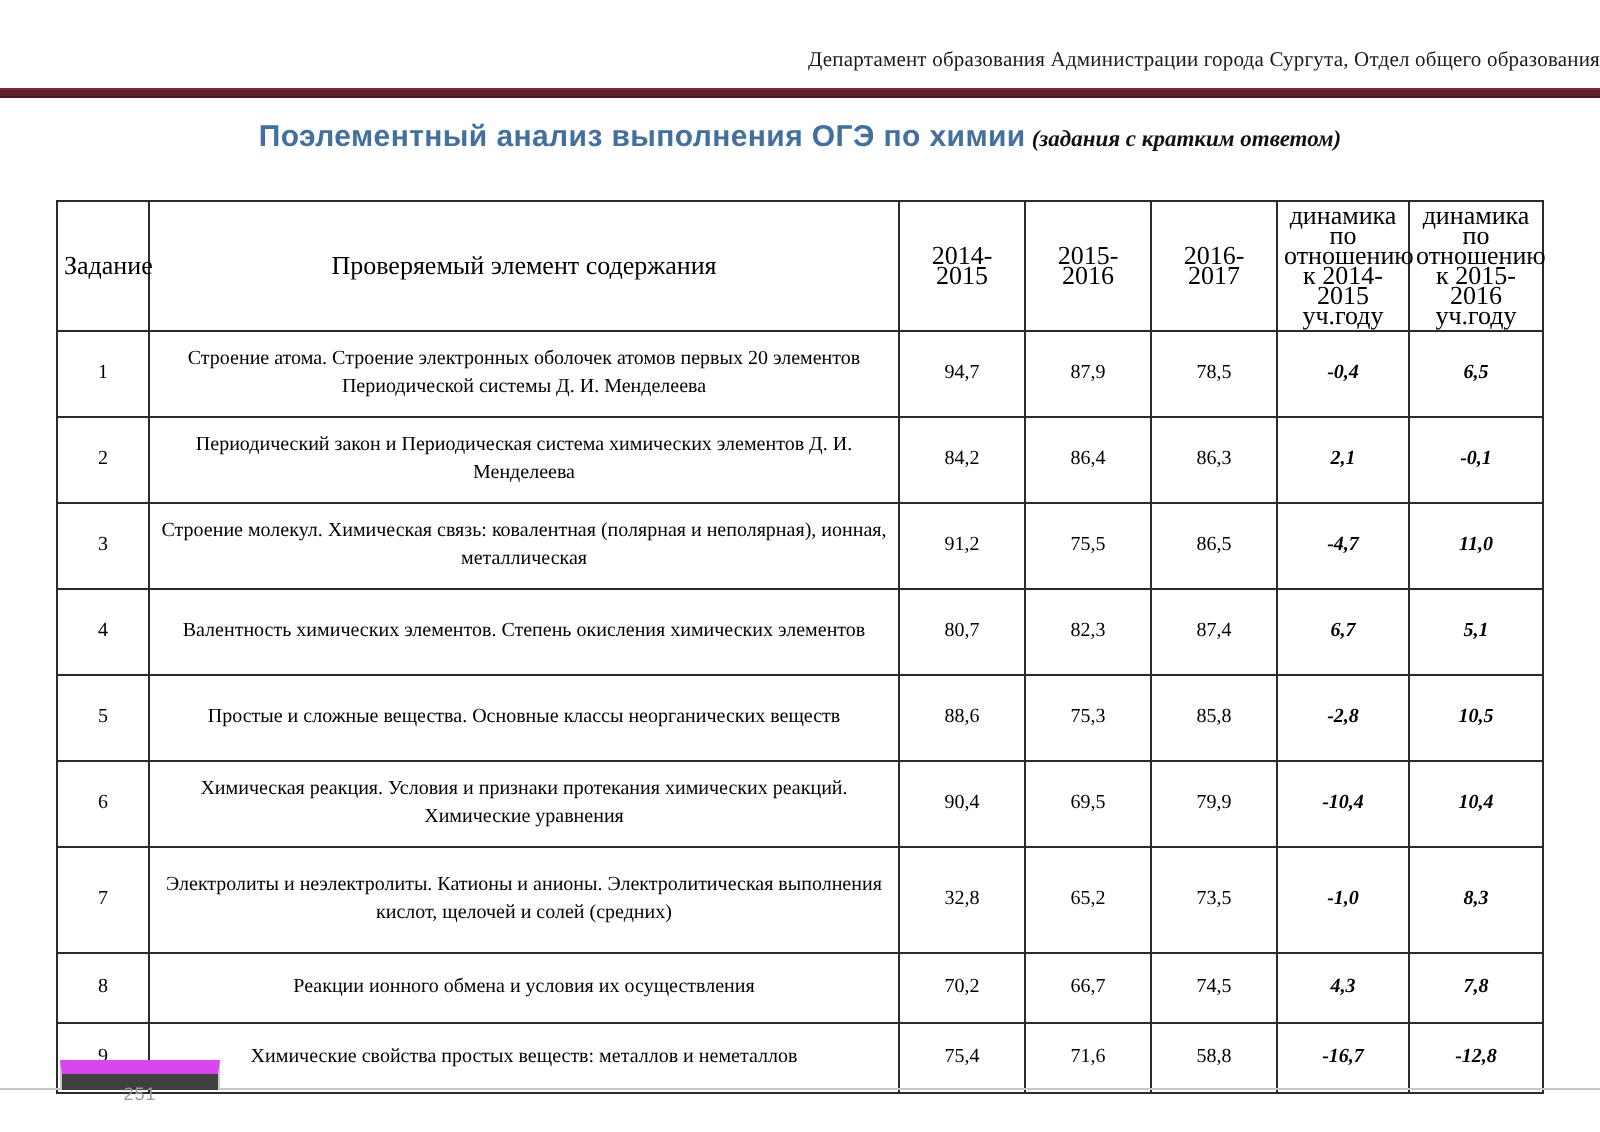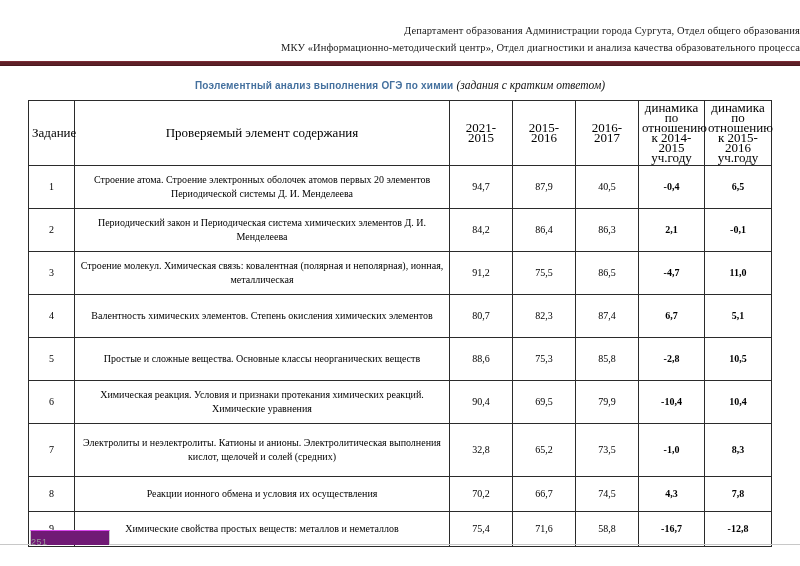--- a/index.html
+++ b/index.html
@@ -52,26 +52,26 @@
     text-align: center;
     margin-top: 12px;
     font-size: 12px;
     line-height: 15px;
     white-space: nowrap;
   }
   .doc-title .title-main {
     color: #44709e;
     font-weight: bold;
     font-family: "Liberation Sans", "DejaVu Sans", sans-serif;
-    font-size: 10px;
+    font-size: 15px;
     letter-spacing: 0.2px;
   }
   .doc-title .title-sub {
     color: #111111;
-    font-weight: normal;
+    font-weight: bold;
     font-style: italic;
     font-family: "Liberation Serif", "DejaVu Serif", serif;
     font-size: 11.5px;
   }
 
   
   .table-wrap {
     position: absolute;
     left: 28px;
     top: 100px;
@@ -118,20 +118,21 @@
     line-height: 14.5px;
     padding-left: 6px;
     padding-right: 6px;
   }
   td.c-val {
     font-size: 11px;
   }
   td.c-dyn {
     font-size: 10.5px;
     font-weight: bold;
+    font-style: italic;
   }
 
   tr.r-h2 td { height: 38px; }
   tr.r-h3 td { height: 48px; }
   tr.r-h1 td { height: 30px; }
 
   
   .footer {
     position: absolute;
     left: 0;
@@ -155,41 +156,41 @@
     height: 1px;
     background: #c8c8c8;
   }
   .page-tab {
     position: absolute;
     left: 30px;
     top: 2px;
     width: 80px;
     height: 15px;
     border-left: 1px solid #c8c8c8;
-    border-top: 1px solid #d946ef;
+    border-top: 7px solid #d946ef;
     border-right: 1px solid #c8c8c8;
     box-sizing: border-box;
-    background: #701a75;
+    background: #404040;
+    text-align: center;
   }
   .page-number {
     font-family: "Liberation Sans", "DejaVu Sans", sans-serif;
     font-size: 9px;
     color: #9a9a9a;
     line-height: 15px;
     letter-spacing: 0.5px;
   }
 </style>
 </head>
 <body>
 
 <div class="page">
 
   <div class="doc-header">
     <div class="doc-header-line">Департамент образования Администрации города Сургута, Отдел общего образования</div>
-    <div class="doc-header-line">МКУ «Информационно-методический центр», Отдел диагностики и анализа качества образовательного процесса</div>
   </div>
 
   <div class="header-rule"></div>
 
   <div class="doc-title">
     <span class="title-main">Поэлементный анализ выполнения ОГЭ по химии</span>
     <span class="title-sub">(задания с кратким ответом)</span>
   </div>
 
   <div class="table-wrap">
@@ -200,34 +201,34 @@
         <col style="width:63px">
         <col style="width:63px">
         <col style="width:63px">
         <col style="width:66px">
         <col style="width:67px">
       </colgroup>
       <thead>
         <tr>
           <th class="col-task">Задание</th>
           <th class="col-desc">Проверяемый элемент содержания</th>
-          <th class="col-year">2021-2015</th>
+          <th class="col-year">2014-2015</th>
           <th class="col-year">2015-2016</th>
           <th class="col-year">2016-2017</th>
           <th class="col-dyn">динамика по отношению к 2014-2015 уч.году</th>
           <th class="col-dyn">динамика по отношению к 2015-2016 уч.году</th>
         </tr>
       </thead>
       <tbody>
         <tr class="r-h2">
           <td class="c-task">1</td>
           <td class="c-desc">Строение атома. Строение электронных оболочек атомов первых 20 элементов Периодической системы Д. И. Менделеева</td>
           <td class="c-val">94,7</td>
           <td class="c-val">87,9</td>
-          <td class="c-val">40,5</td>
+          <td class="c-val">78,5</td>
           <td class="c-dyn">-0,4</td>
           <td class="c-dyn">6,5</td>
         </tr>
         <tr class="r-h2">
           <td class="c-task">2</td>
           <td class="c-desc">Периодический закон и Периодическая система химических элементов Д. И. Менделеева</td>
           <td class="c-val">84,2</td>
           <td class="c-val">86,4</td>
           <td class="c-val">86,3</td>
           <td class="c-dyn">2,1</td>

